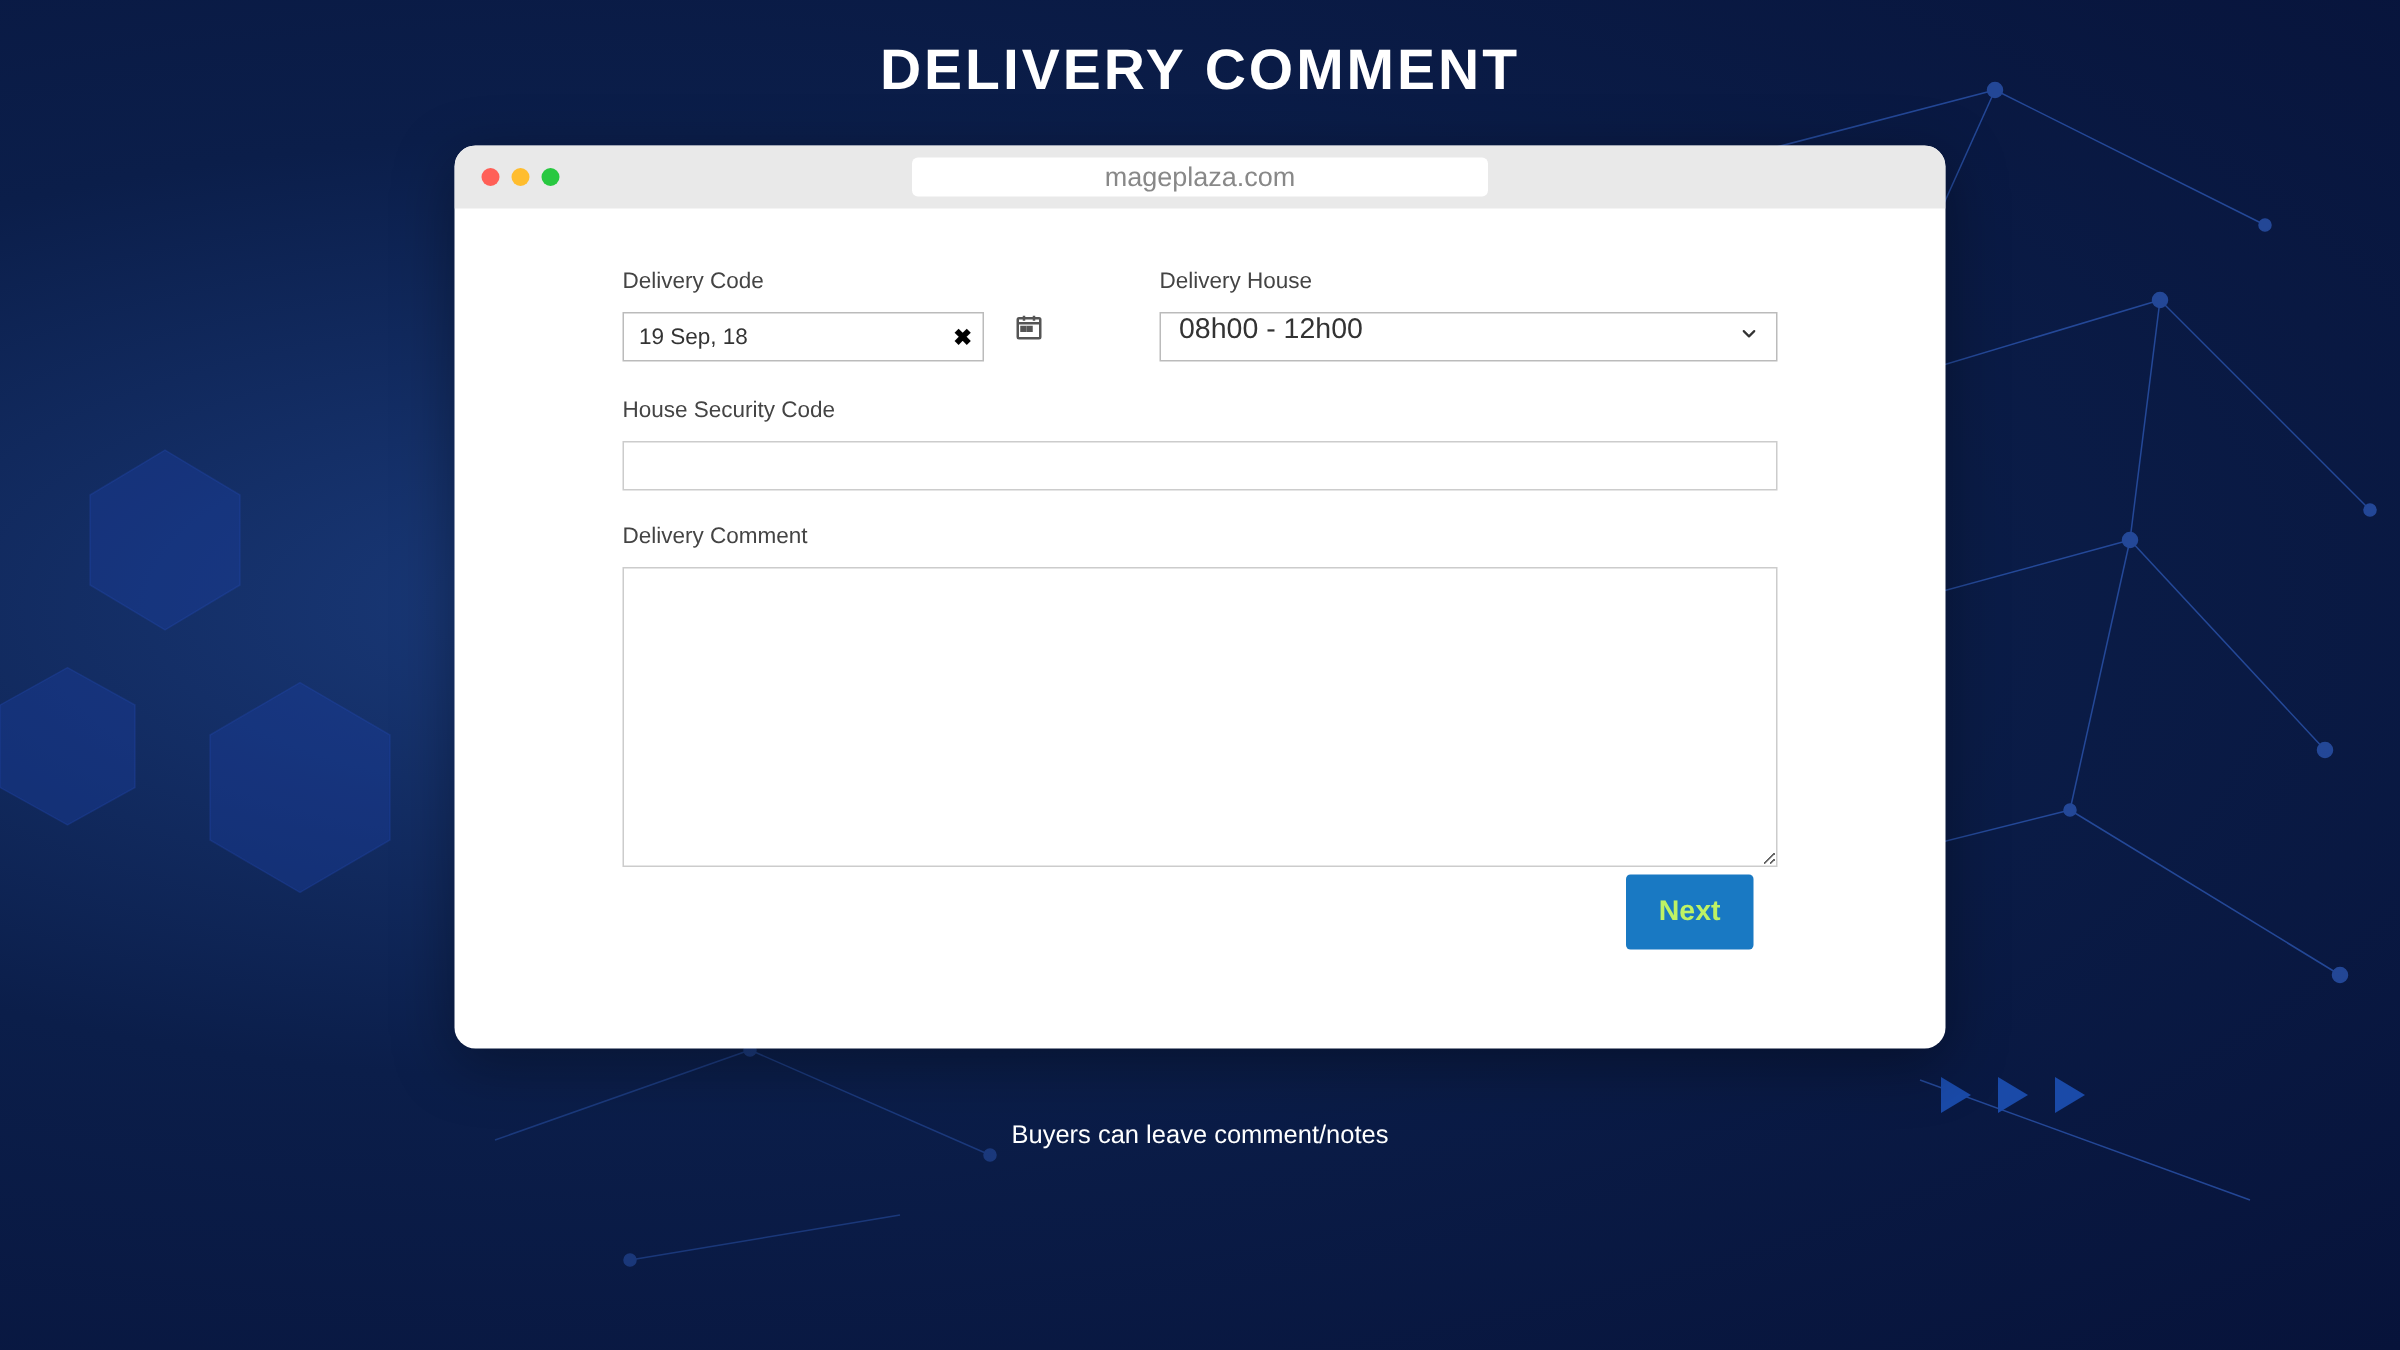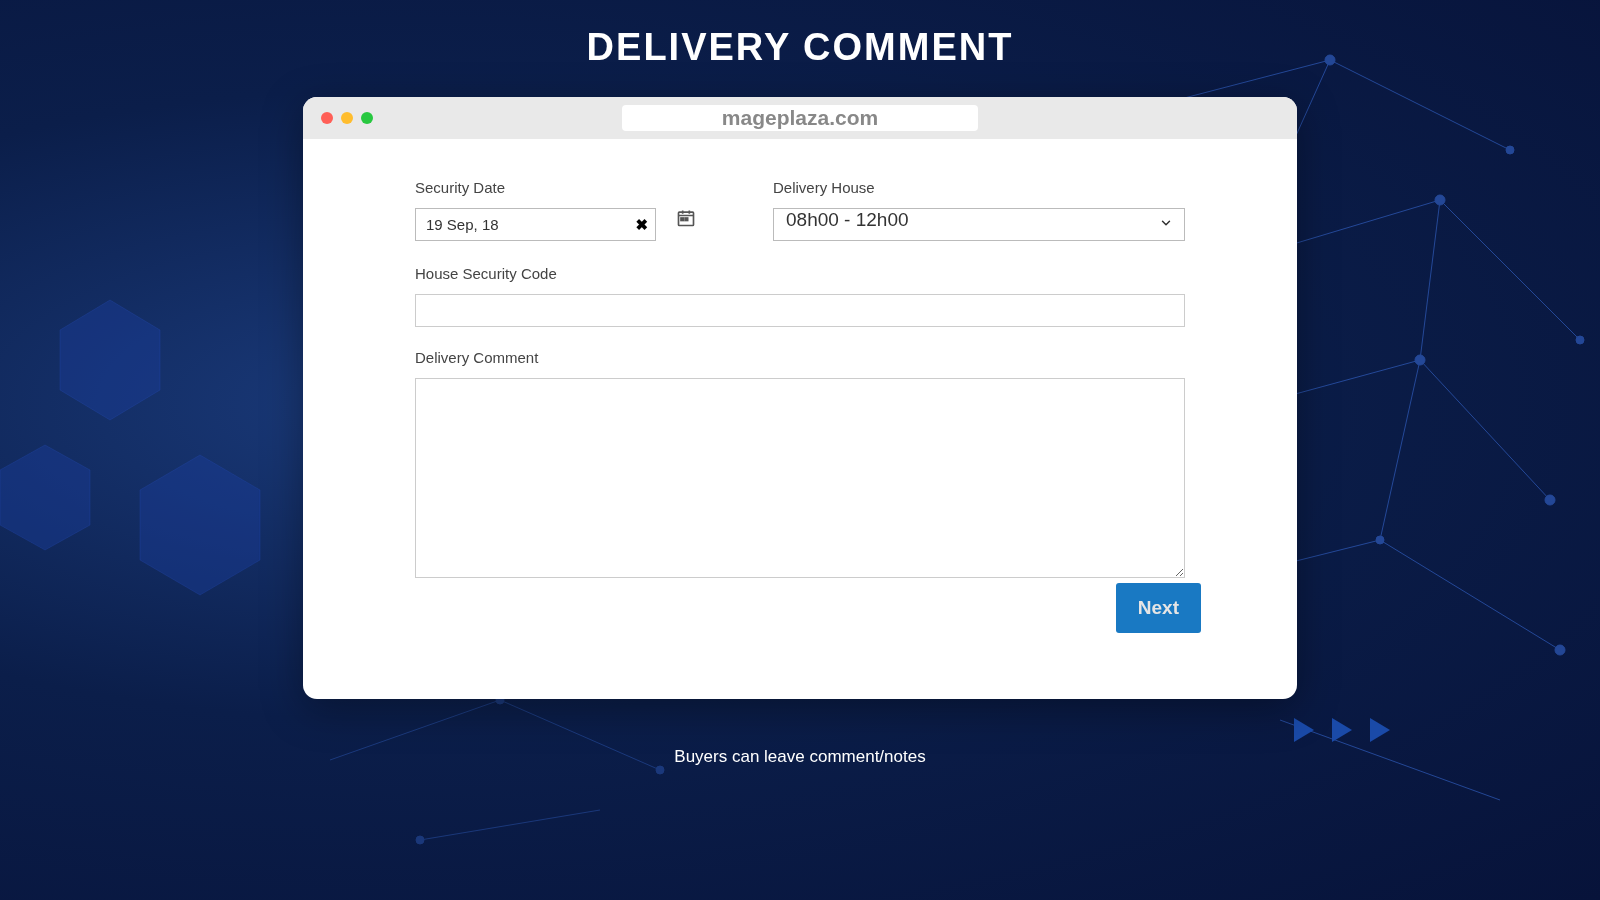--- a/index.html
+++ b/index.html
@@ -41,30 +41,29 @@
   }
   .traffic-lights { display:flex; gap:8px; align-items:center; }
   .dot { width:12px; height:12px; border-radius:50%; }
   .dot.red { background:#ff5f57; }
   .dot.amber { background:#ffbd2e; }
   .dot.green { background:#28c840; }
   .address-bar {
     position:absolute;
     left:50%;
     transform:translateX(-50%);
-    width:356px;
+    width:384px;
     height:26px;
     background:#ffffff;
     border-radius:4px;
     display:flex;
     align-items:center;
     justify-content:center;
-    font-size:21px;
+    font-size:18px;
     color:#888;
-    font-weight:bold;
   }
 
   .browser-body {
     padding: 40px 112px 48px 112px;
     min-height: 560px;
     position:relative;
   }
 
   .form-row-top {
     display:flex;
@@ -132,24 +131,24 @@
     border:1px solid #ccc;
     padding:8px 10px;
     font-size:15px;
     color:#333;
     resize:both;
     font-family:inherit;
   }
 
   .next-btn {
     position:absolute;
-    right:96px;
+    right:128px;
     bottom:66px;
     background:#1979c3;
-    color:#e5e5e5;
+    color:#bef264;
     font-weight:700;
     font-size:19px;
     border:none;
     padding:14px 22px;
     border-radius:3px;
     cursor:pointer;
   }
 
   .caption {
     text-align:center;
@@ -241,21 +240,21 @@
       <div class="address-bar">
         <span>mageplaza.com</span>
       </div>
     </div>
 
     <div class="browser-body">
 
       <div class="form-row-top">
 
         <div class="form-group date-group">
-          <label class="form-label">Security Date</label>
+          <label class="form-label">Delivery Code</label>
           <div class="date-field-wrap">
             <div class="date-input-wrap">
               <input class="date-input" type="text" value="19 Sep, 18" style="">
               <span class="clear-x">✖</span>
             </div>
             <span class="cal-icon">
               <svg width="20" height="20" viewBox="0 0 24 24" fill="none" stroke="#555" stroke-width="2">
                 <rect x="3" y="5" width="18" height="16" rx="1"></rect>
                 <line x1="3" y1="9" x2="21" y2="9"></line>
                 <line x1="8" y1="3" x2="8" y2="7"></line>

